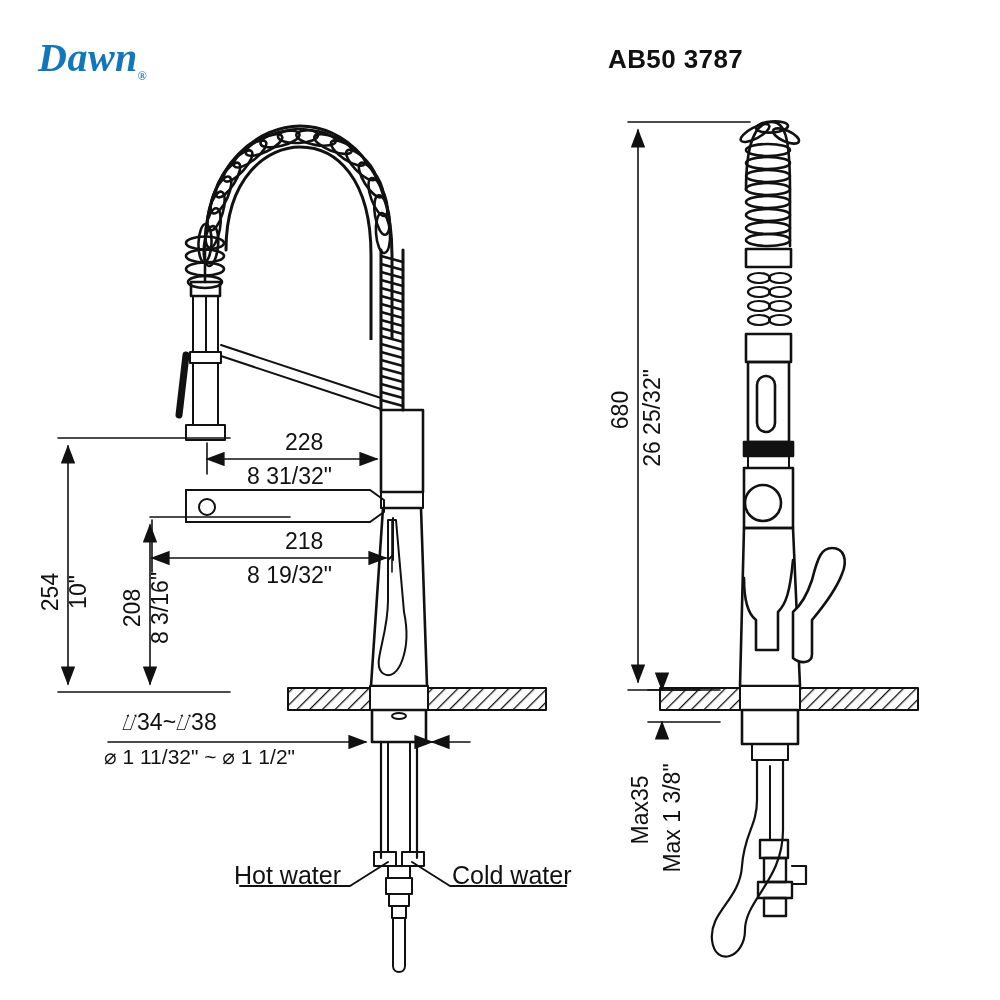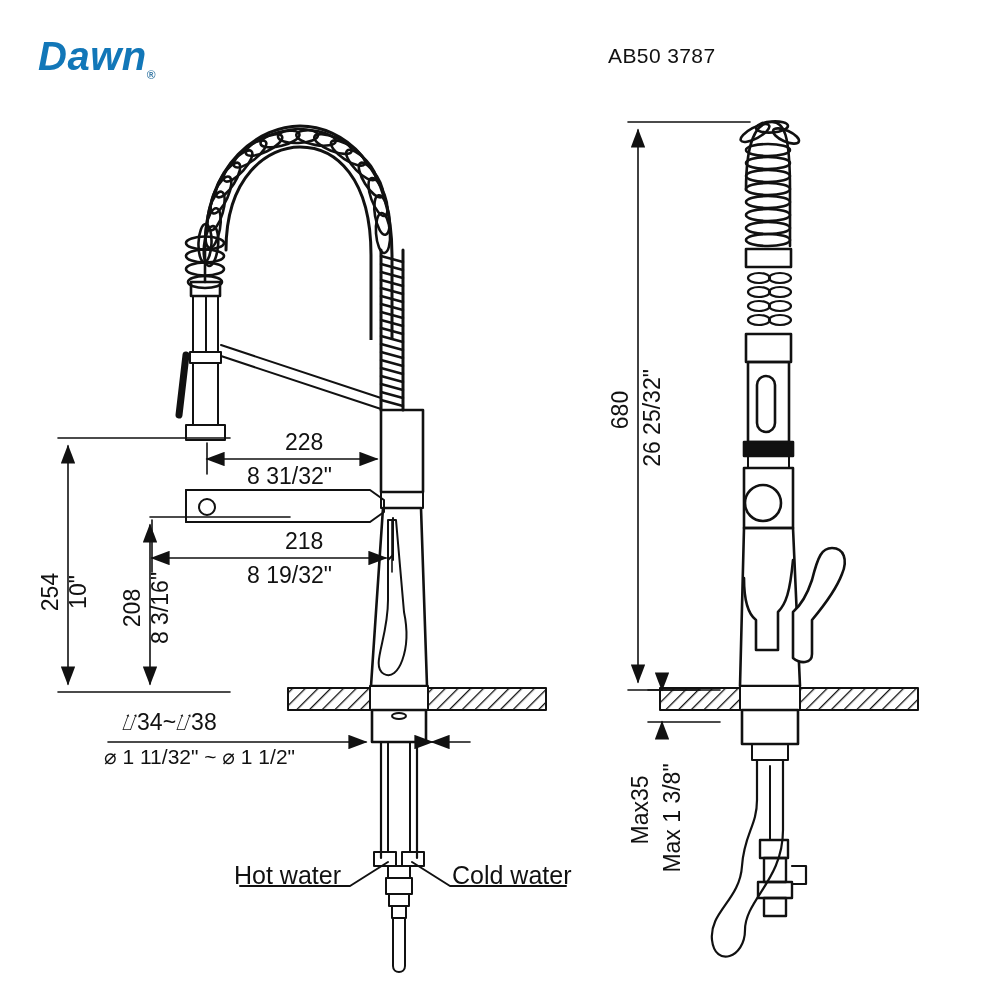--- a/index.html
+++ b/index.html
@@ -1,23 +1,23 @@
 <!DOCTYPE html>
 <html><head>
 <meta charset="utf-8">
 <style>
   html,body{margin:0;padding:0;background:#fff;}
   body{width:1000px;height:1000px;position:relative;overflow:hidden;
        font-family:"Liberation Sans",sans-serif;color:#111;}
   #sheet{position:absolute;inset:0;}
-  #logo{position:absolute;left:38px;top:34px;font-family:Liberation Sans, sans-serif;
+  #logo{position:absolute;left:38px;top:34px;font-family:Liberation Serif, serif;
         font-style:italic;font-weight:700;font-size:40px;color:#1277b8;
         letter-spacing:.5px;}
   #logo .reg{font-size:12px;font-style:normal;vertical-align:sub;color:#3f7ea8;}
-  #model{position:absolute;left:608px;top:44px;font-size:21px;font-weight:400;
+  #model{position:absolute;left:608px;top:44px;font-size:26px;font-weight:700;
          letter-spacing:.4px;}
   svg{position:absolute;left:0;top:0;}
   .dimtext{font-family:"Liberation Sans",sans-serif;font-size:23px;fill:#111;}
   .dimtext.sm{font-size:21px;}
   .lbl{font-family:"Liberation Sans",sans-serif;font-size:25px;fill:#111;}
 </style>
 </head>
 <body>
 
 <div id="sheet">

